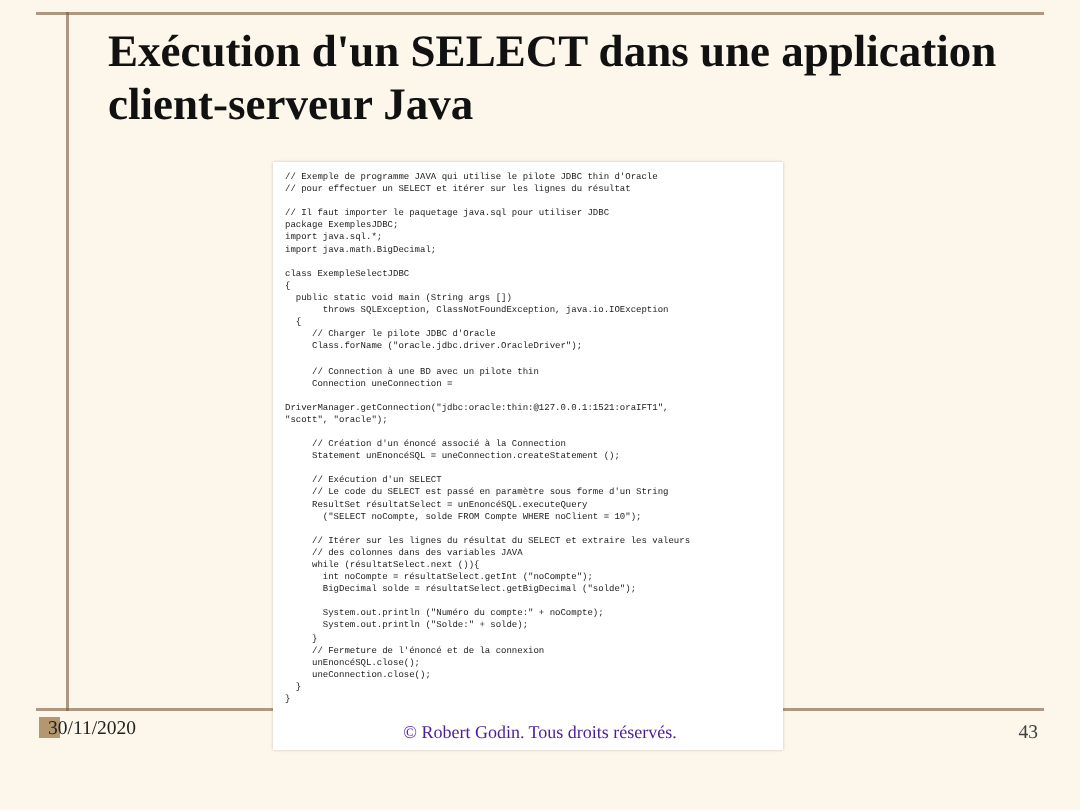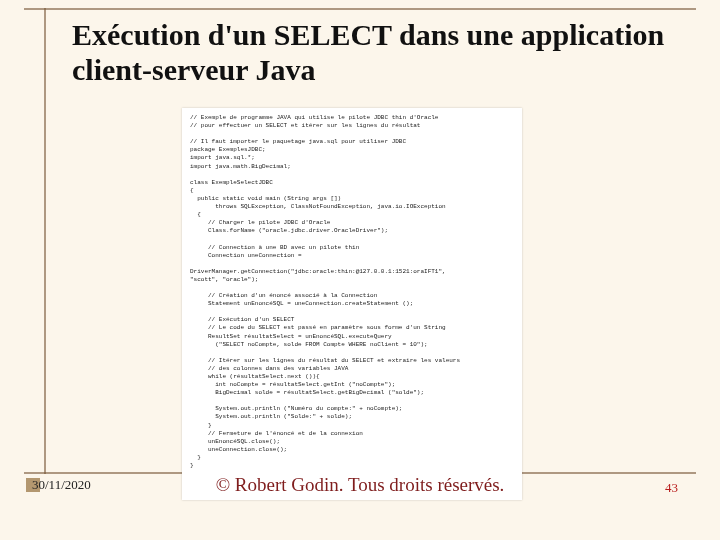--- a/index.html
+++ b/index.html
@@ -87,29 +87,29 @@
     bottom: 11px;
     font-size: 13px;
     color: #222;
   }
   .footer-copy {
     position: absolute;
     left: 0;
     right: 0;
     bottom: 8px;
     text-align: center;
-    font-size: 19px;
-    color: #7f1d1d;
+    font-size: 12px;
+    color: #4c1d95;
   }
   .footer-page {
     position: absolute;
-    right: 42px;
+    right: 28px;
     bottom: 8px;
     font-size: 13px;
-    color: #b91c1c;
+    color: #404040;
   }
 </style>
 </head>
 <body>
 
 <div class="slide">
   <div class="rule-top"></div>
   <div class="rule-left"></div>
   <div class="rule-bottom"></div>
   <div class="square"></div>

